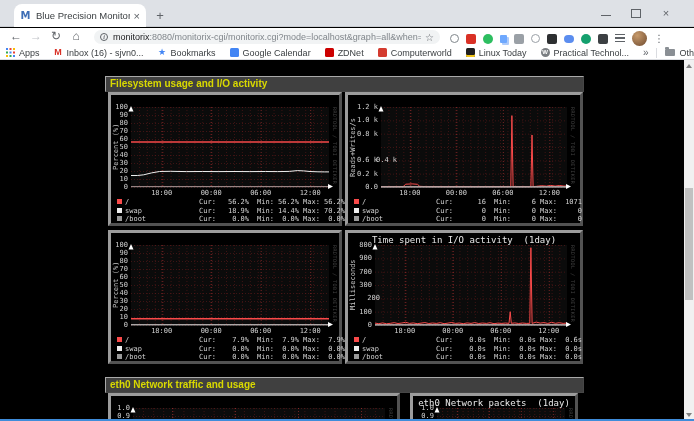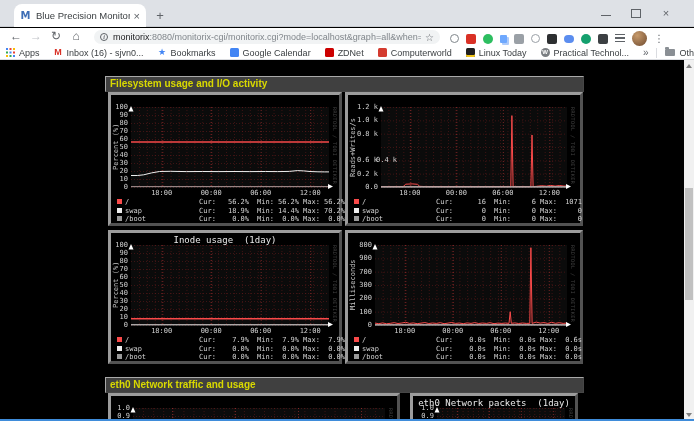--- a/index.html
+++ b/index.html
@@ -377,21 +377,20 @@
             <span>Min:</span>
             <span>0</span>
           </span>
           <span class="g-col" style="left: 192px; width: 42px;">
             <span>Max:</span>
             <span>0</span>
           </span>
         </div>
       </div>
       <div class="graph-panel" style="left: 108px; top: 170px; width: 234px; height: 134px;">
-        <div class="g-title">Inode usage  (1day)</div>
         <div class="g-ylabel" style="left: 1px; top: 12px; height: 80px;">Percent (%)</div>
         <svg class="g-plot" width="198" height="80" style="left: 20px; top: 12px;">
           <rect width="198" height="80" fill="#0b0b0b"></rect>
           <line x1="8.42" y1="0" x2="8.42" y2="80" stroke="rgba(125,32,32,0.45)" stroke-width="1" stroke-dasharray="1,2"></line>
           <line x1="16.34" y1="0" x2="16.34" y2="80" stroke="rgba(125,32,32,0.45)" stroke-width="1" stroke-dasharray="1,2"></line>
           <line x1="24.26" y1="0" x2="24.26" y2="80" stroke="rgba(125,32,32,0.45)" stroke-width="1" stroke-dasharray="1,2"></line>
           <line x1="32.18" y1="0" x2="32.18" y2="80" stroke="rgba(125,32,32,0.45)" stroke-width="1" stroke-dasharray="1,2"></line>
           <line x1="40.1" y1="0" x2="40.1" y2="80" stroke="rgba(125,32,32,0.45)" stroke-width="1" stroke-dasharray="1,2"></line>
           <line x1="48.02" y1="0" x2="48.02" y2="80" stroke="rgba(125,32,32,0.45)" stroke-width="1" stroke-dasharray="1,2"></line>
           <line x1="55.94" y1="0" x2="55.94" y2="80" stroke="rgba(125,32,32,0.45)" stroke-width="1" stroke-dasharray="1,2"></line>
@@ -493,20 +492,21 @@
             <span>Min:</span>
             <span>0.0%</span>
           </span>
           <span class="g-col" style="left: 192px; width: 42px;">
             <span>Max:</span>
             <span>0.0%</span>
           </span>
         </div>
       </div>
       <div class="graph-panel" style="left: 345px; top: 170px; width: 238px; height: 134px;">
+        <div class="g-title">Time spent in I/O activity  (1day)</div>
         <div class="g-ylabel" style="left: 1px; top: 12px; height: 80px;">Milliseconds</div>
         <svg class="g-plot" width="192" height="80" style="left: 27px; top: 12px;">
           <rect width="192" height="80" fill="#0b0b0b"></rect>
           <line x1="8.18" y1="0" x2="8.18" y2="80" stroke="rgba(125,32,32,0.45)" stroke-width="1" stroke-dasharray="1,2"></line>
           <line x1="15.86" y1="0" x2="15.86" y2="80" stroke="rgba(125,32,32,0.45)" stroke-width="1" stroke-dasharray="1,2"></line>
           <line x1="23.54" y1="0" x2="23.54" y2="80" stroke="rgba(125,32,32,0.45)" stroke-width="1" stroke-dasharray="1,2"></line>
           <line x1="31.22" y1="0" x2="31.22" y2="80" stroke="rgba(125,32,32,0.45)" stroke-width="1" stroke-dasharray="1,2"></line>
           <line x1="38.9" y1="0" x2="38.9" y2="80" stroke="rgba(125,32,32,0.45)" stroke-width="1" stroke-dasharray="1,2"></line>
           <line x1="46.58" y1="0" x2="46.58" y2="80" stroke="rgba(125,32,32,0.45)" stroke-width="1" stroke-dasharray="1,2"></line>
           <line x1="54.26" y1="0" x2="54.26" y2="80" stroke="rgba(125,32,32,0.45)" stroke-width="1" stroke-dasharray="1,2"></line>
@@ -540,21 +540,21 @@
           <line x1="174.26" y1="0" x2="174.26" y2="80" stroke="rgba(205,60,60,0.55)" stroke-width="1" stroke-dasharray="1,2"></line>
           <line x1="0" y1="79.5" x2="192" y2="79.5" stroke="#8a2020" stroke-width="1"></line>
           <polyline points="0.0,78.1 3.8,78.7 7.7,77.9 11.5,78.8 15.4,78.3 19.2,77.7 23.0,78.5 26.9,78.0 30.7,77.3 34.6,78.4 38.4,77.9 42.2,78.7 46.1,78.1 49.9,77.6 53.8,78.5 57.6,78.0 61.4,78.4 65.3,77.7 69.1,78.7 73.0,78.1 76.8,77.5 80.6,78.4 84.5,78.0 88.3,78.7 92.2,77.9 96.0,78.4 99.8,77.6 103.7,78.5 107.5,78.0 111.4,78.4 115.2,77.7 119.0,78.7 122.9,78.1 126.7,78.4 130.6,78.0 134.0,78.4 135.2,66.7 136.3,78.3 139.8,77.9 143.6,78.5 147.5,78.0 151.3,78.4 154.8,78.3 155.9,2.7 157.1,78.4 161.3,77.1 165.1,78.1 169.0,77.6 172.8,78.4 176.6,77.3 180.5,78.3 184.3,77.7 188.2,78.4 192.0,78.0" fill="none" stroke="#fa4a4a" stroke-width="1"></polyline>
           <polyline points="0.0,79.9 192.0,79.9" fill="none" stroke="#eeeeee" stroke-width="1"></polyline>
           <polyline points="0.0,79.9 192.0,79.9" fill="none" stroke="#9a9a9a" stroke-width="1"></polyline>
           <polygon points="-2.5,4.5 2.5,4.5 0,-1" fill="#fff"></polygon>
           <polygon points="191,77 196,79.5 191,82" fill="#fff"></polygon>
         </svg>
         <div class="g-ty" style="left: 0px; width: 24px; top: 89px;">0</div>
         <div class="g-ty" style="left: 0px; width: 24px; top: 75.6667px;">100</div>
-        <div class="g-ty" style="left: 0px; width: 24px; top: 62.3333px;">200</div>
+        <div class="g-ty" style="left: 0px; width: 32px; top: 62.3333px;">200</div>
         <div class="g-ty" style="left: 0px; width: 24px; top: 49px;">300</div>
         <div class="g-ty" style="left: 0px; width: 24px; top: 35.6667px;">700</div>
         <div class="g-ty" style="left: 0px; width: 24px; top: 22.3333px;">900</div>
         <div class="g-ty" style="left: 0px; width: 24px; top: 9px;">800</div>
         <div class="g-tx" style="left: 43.76px; top: 95px;">18:00</div>
         <div class="g-tx" style="left: 91.76px; top: 95px;">00:00</div>
         <div class="g-tx" style="left: 139.76px; top: 95px;">06:00</div>
         <div class="g-tx" style="left: 187.76px; top: 95px;">12:00</div>
         <div class="g-wm" style="left: 222px; top: 12px; height: 80px;">RRDTOOL / TOBI OETIKER</div>
         <div class="g-leg" style="top: 103px;">

